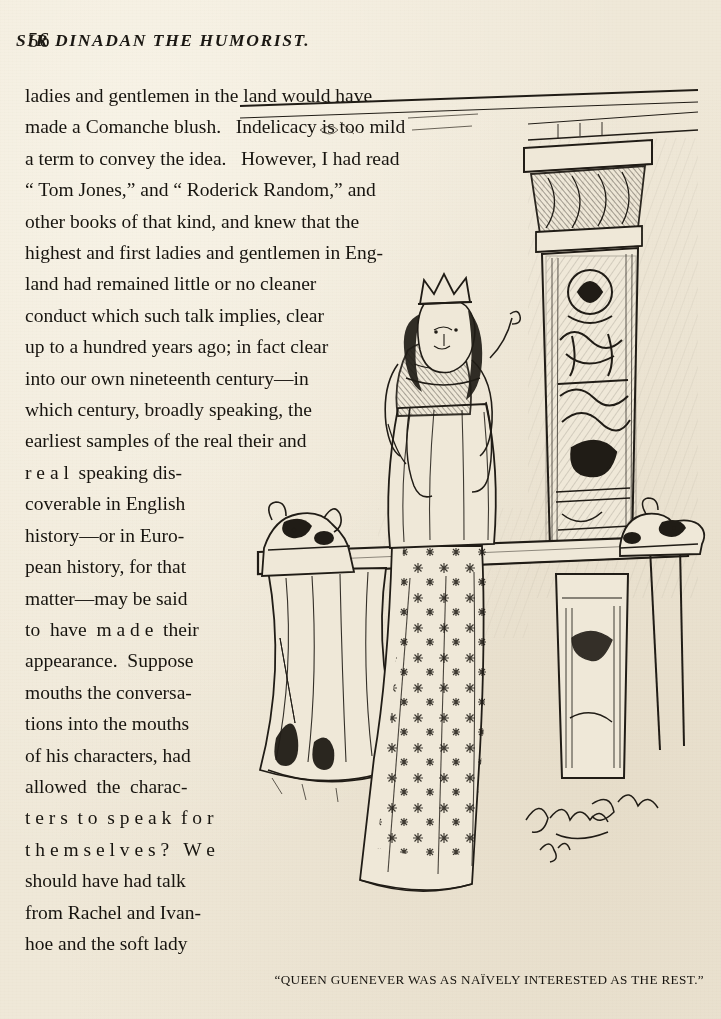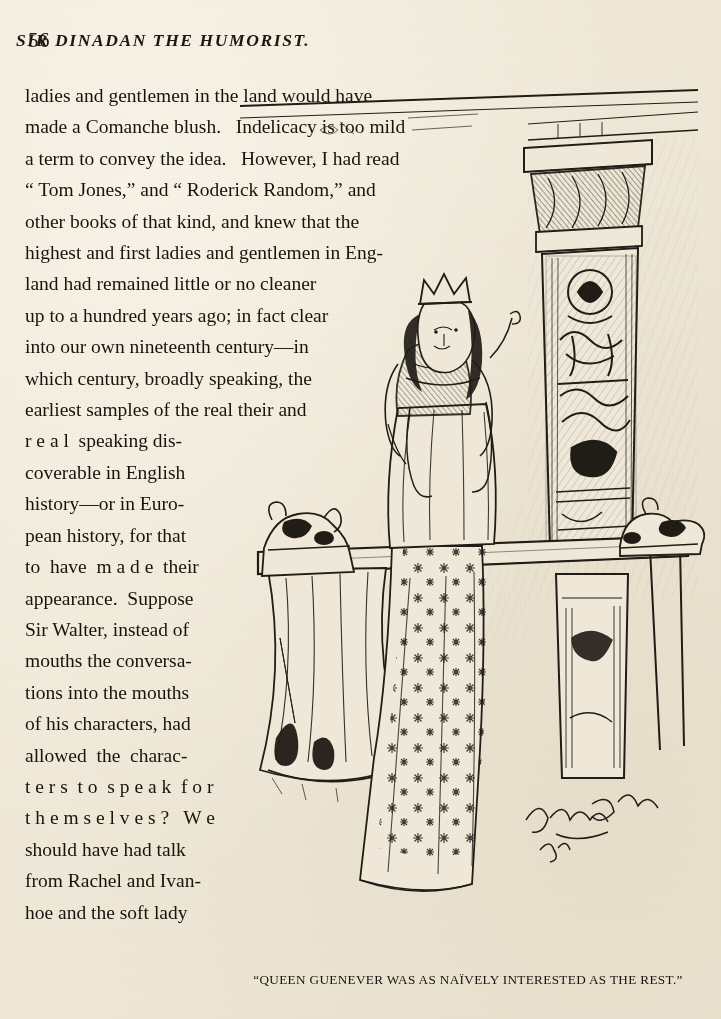--- a/index.html
+++ b/index.html
@@ -98,21 +98,21 @@
 
   
   .caption {
     position: absolute;
     left: 232px;
     top: 972px;
     width: 472px;
     font-size: 13.2px;
     letter-spacing: 0.35px;
     font-variant: small-caps;
-    text-align: center;
+    text-align: right;
     color: #17140f;
     font-family: "Liberation Serif", serif;
   }
 </style>
 </head>
 <body>
 
 <div class="page">
   <div class="grain"></div>
 
@@ -123,31 +123,32 @@
 
   <div class="text-column">
     <p>
       <span class="line w-full">ladies and gentlemen in the land would have</span>
       <span class="line w-full">made a Comanche blush.   Indelicacy is too mild</span>
       <span class="line w-full">a term to convey the idea.   However, I had read</span>
       <span class="line w-full">“ Tom Jones,” and “ Roderick Random,” and</span>
       <span class="line w-full">other books of that kind, and knew that the</span>
       <span class="line w-full">highest and first ladies and gentlemen in Eng-</span>
       <span class="line w-mid">land had remained little or no cleaner</span>
+      <span class="line w-mid">conduct which such talk implies, clear</span>
       <span class="line w-mid">up to a hundred years ago; in fact clear</span>
       <span class="line w-mid">into our own nineteenth century—in</span>
       <span class="line w-mid">which century, broadly speaking, the</span>
       <span class="line w-mid">earliest samples of the real their and</span>
       <span class="line w-nar">r e a l  speaking dis-</span>
       <span class="line w-nar">coverable in English</span>
       <span class="line w-nar">history—or in Euro-</span>
       <span class="line w-nar">pean history, for that</span>
+      <span class="line w-nar">matter—may be said</span>
       <span class="line w-nar">to  have  m a d e  their</span>
       <span class="line w-nar">appearance.  Suppose</span>
-      <span class="line w-nar">Sir Walter, instead of</span>
       <span class="line w-nar">mouths the conversa-</span>
       <span class="line w-nar">tions into the mouths</span>
       <span class="line w-nar">of his characters, had</span>
       <span class="line w-nar">allowed  the  charac-</span>
       <span class="line w-nar">t e r s  t o  s p e a k  f o r</span>
       <span class="line w-nar">t h e m s e l v e s ?   W e</span>
       <span class="line w-nar">should have had talk</span>
       <span class="line w-nar2">from Rachel and Ivan-</span>
       <span class="line w-nar">hoe and the soft lady</span>
 

